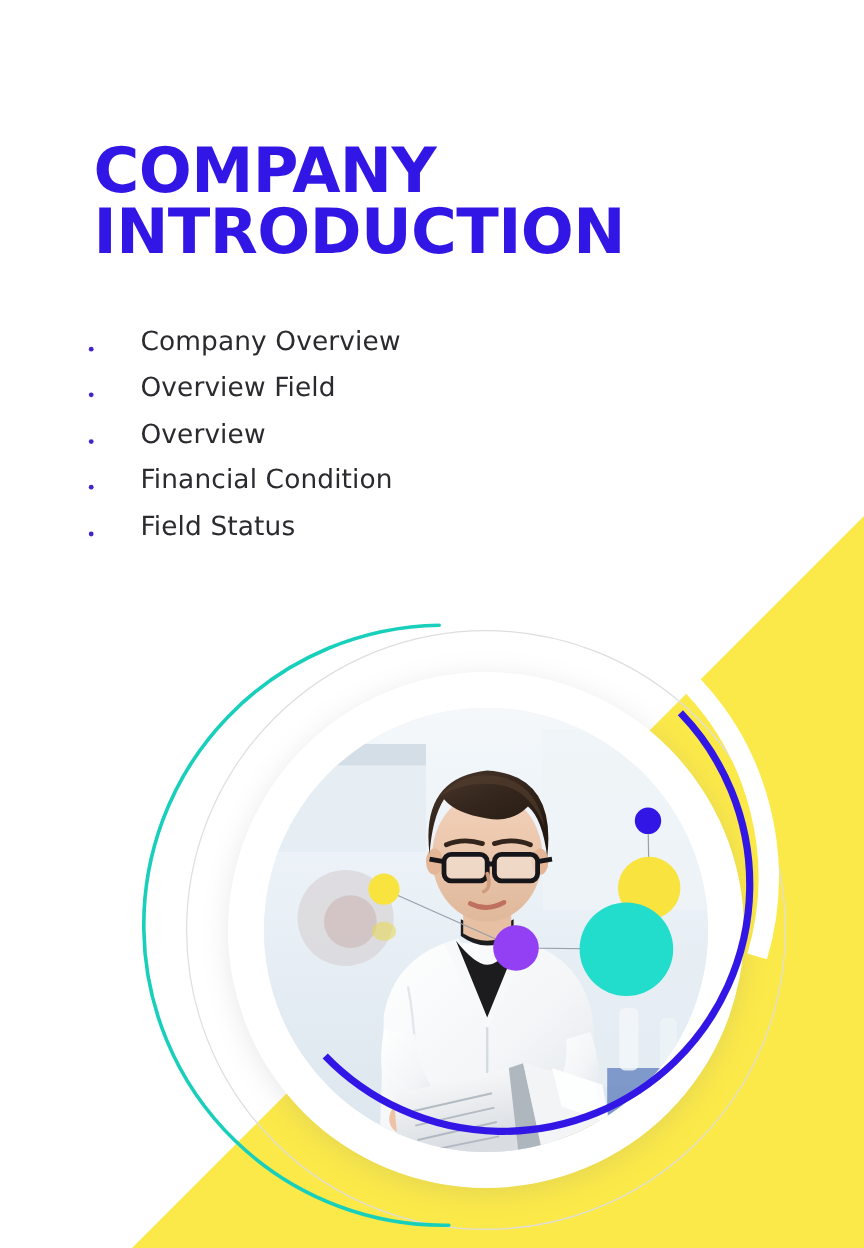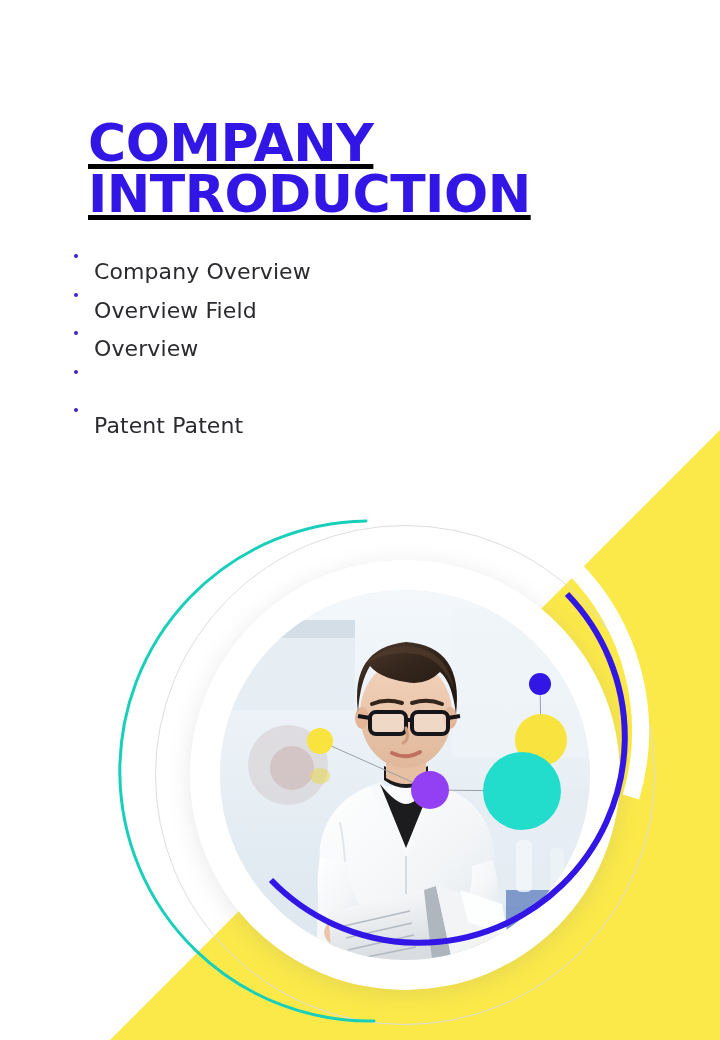--- a/index.html
+++ b/index.html
@@ -25,24 +25,23 @@
     left: 0;
     top: 0;
     width: 720px;
     height: 1040px;
     pointer-events: none;
   }
 
   
   .title-block {
     position: absolute;
-    left: 88px;
+    left: 78px;
     top: 118px;
     width: 520px;
-    text-decoration: underline;
   }
   .title-line {
     font-family: "DejaVu Sans", sans-serif;
     font-weight: bold;
     font-size: 52px;
     line-height: 51px;
     letter-spacing: -0.5px;
     color: #3216E6;
     margin: 0;
     white-space: nowrap;
@@ -52,22 +51,23 @@
   .bullet-list {
     position: absolute;
     left: 74px;
     top: 259px;
     margin: 0;
     padding: 0;
     list-style: none;
   }
   .bullet-item {
     display: flex;
-    align-items: flex-start;
+    align-items: flex-end;
     height: 38.5px;
+    gap: 23px;
   }
   .bullet-dot {
     width: 4px;
     height: 4px;
     border-radius: 50%;
     background: #4422CC;
     margin-right: 16px;
     position: relative;
     top: -5px;
     flex: 0 0 auto;
@@ -294,20 +294,21 @@
     <li class="bullet-item">
       <span class="bullet-dot"></span>
       <span class="bullet-text">Overview Field</span>
     </li>
     <li class="bullet-item">
       <span class="bullet-dot"></span>
       <span class="bullet-text">Overview</span>
     </li>
     <li class="bullet-item">
       <span class="bullet-dot"></span>
-    </li>
-    <li class="bullet-item">
-      <span class="bullet-dot"></span>
-      <span class="bullet-text">Patent Patent</span>
+      <span class="bullet-text">Financial Condition</span>
+    </li>
+    <li class="bullet-item">
+      <span class="bullet-dot"></span>
+      <span class="bullet-text">Field Status</span>
     </li>
   </ul>
 
 </div>
 
 </body></html>

